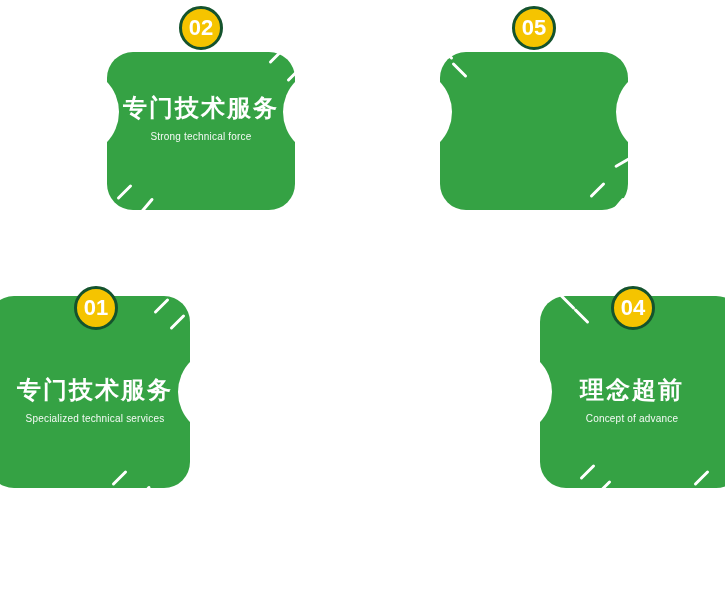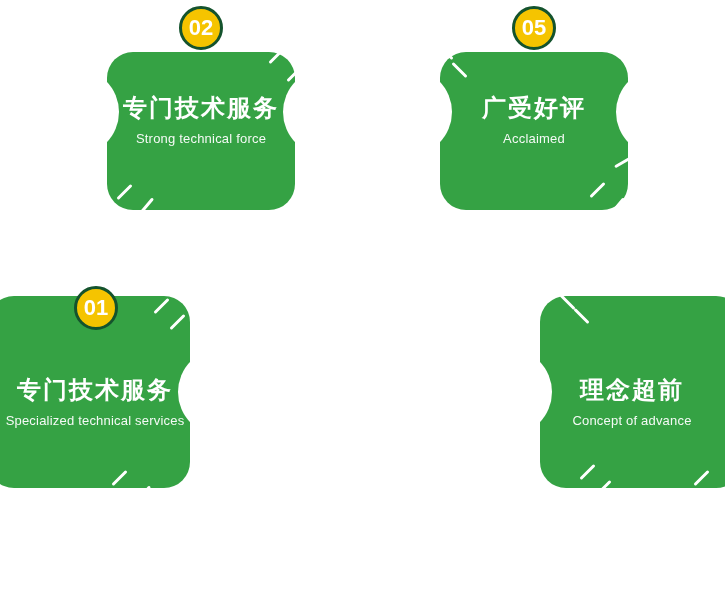--- a/index.html
+++ b/index.html
@@ -68,21 +68,21 @@
   .card-01 .text, .card-04 .text { top:78px; }
   .card-01 .text { transform:translateX(6px); }
   .card-04 .text { transform:translateX(-9px); }
   .title {
     font-size:24px;
     font-weight:bold;
     letter-spacing:2px;
     white-space:nowrap;
   }
   .subtitle {
-    font-size:13px;
+    font-size:10px;
     margin-top:7px;
     letter-spacing:0.2px;
     opacity:0.95;
     white-space:nowrap;
   }
 
   
   .spark {
     position:absolute;
     width:3px; height:20px;
@@ -135,24 +135,20 @@
   </div>
 
   <div class="card card-03">
     <div class="notch notch-left"></div>
     <div class="notch notch-right"></div>
     <i class="spark s1"></i>
     <i class="spark s2"></i>
     <i class="spark s3"></i>
     <i class="spark s4"></i>
     <i class="spark s5"></i>
-    <div class="text">
-      <div class="title">广受好评</div>
-      <div class="subtitle">Acclaimed</div>
-    </div>
     <div class="badge">
       <span>05</span>
     </div>
   </div>
 
   <div class="card card-01">
     <div class="notch notch-right"></div>
     <i class="spark s1"></i>
     <i class="spark s2"></i>
     <i class="spark s3"></i>
@@ -170,15 +166,18 @@
     <div class="notch notch-left"></div>
     <i class="spark s1"></i>
     <i class="spark s2"></i>
     <i class="spark s3"></i>
     <i class="spark s4"></i>
     <i class="spark s5"></i>
     <div class="text">
       <div class="title">理念超前</div>
       <div class="subtitle">Concept of advance</div>
     </div>
+    <div class="badge">
+      <span>04</span>
+    </div>
   </div>
 
 </div>
 
 </body></html>

